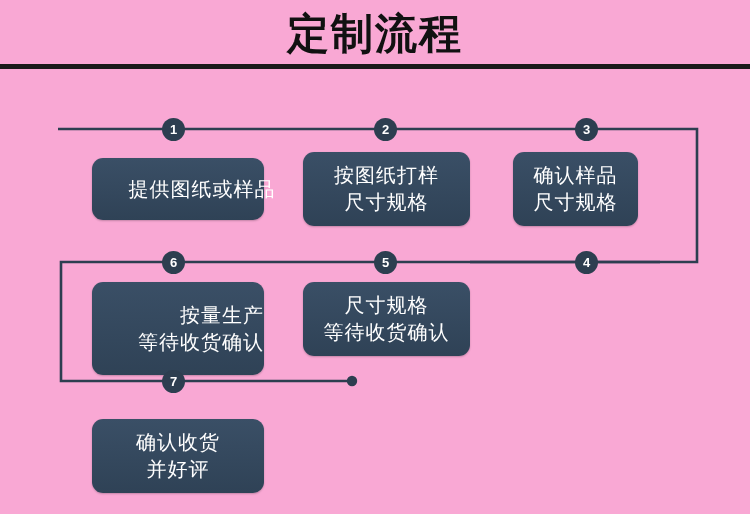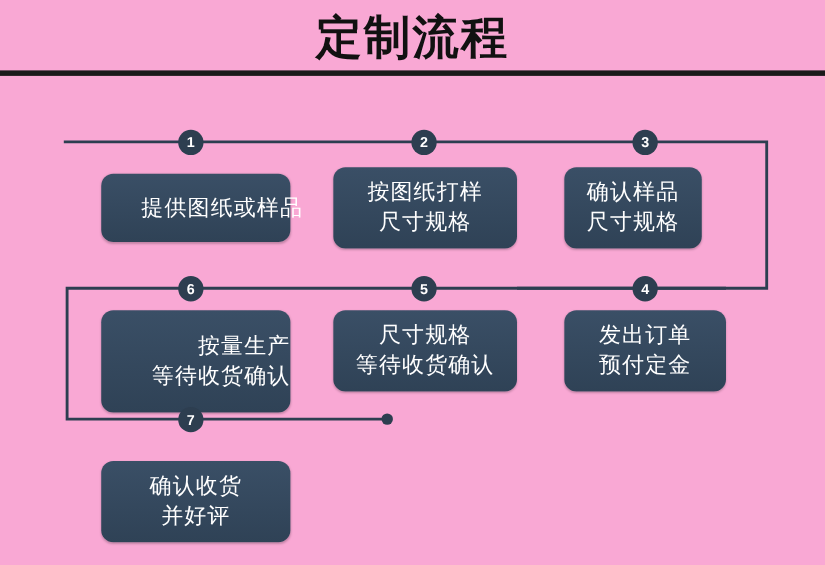--- a/index.html
+++ b/index.html
@@ -134,24 +134,20 @@
     <div class="flow-box" style="left:303px; top:77px; width:167px; height:74px;">
       <span class="line">按图纸打样</span>
       <span class="line">尺寸规格</span>
     </div>
 
     <div class="flow-box" style="left:513px; top:77px; width:125px; height:74px;">
       <span class="line">确认样品</span>
       <span class="line">尺寸规格</span>
     </div>
 
-    <div class="flow-box" style="left:513px; top:207px; width:147px; height:74px;">
-      <span class="line">发出订单</span>
-      <span class="line">预付定金</span>
-    </div>
 
     <div class="flow-box" style="left:303px; top:207px; width:167px; height:74px;">
       <span class="line">尺寸规格</span>
       <span class="line">等待收货确认</span>
     </div>
 
     <div class="flow-box" style="left:92px; top:207px; width:172px; height:93px;align-items:flex-end;">
       <span class="line">按量生产</span>
       <span class="line">等待收货确认</span>
     </div>

